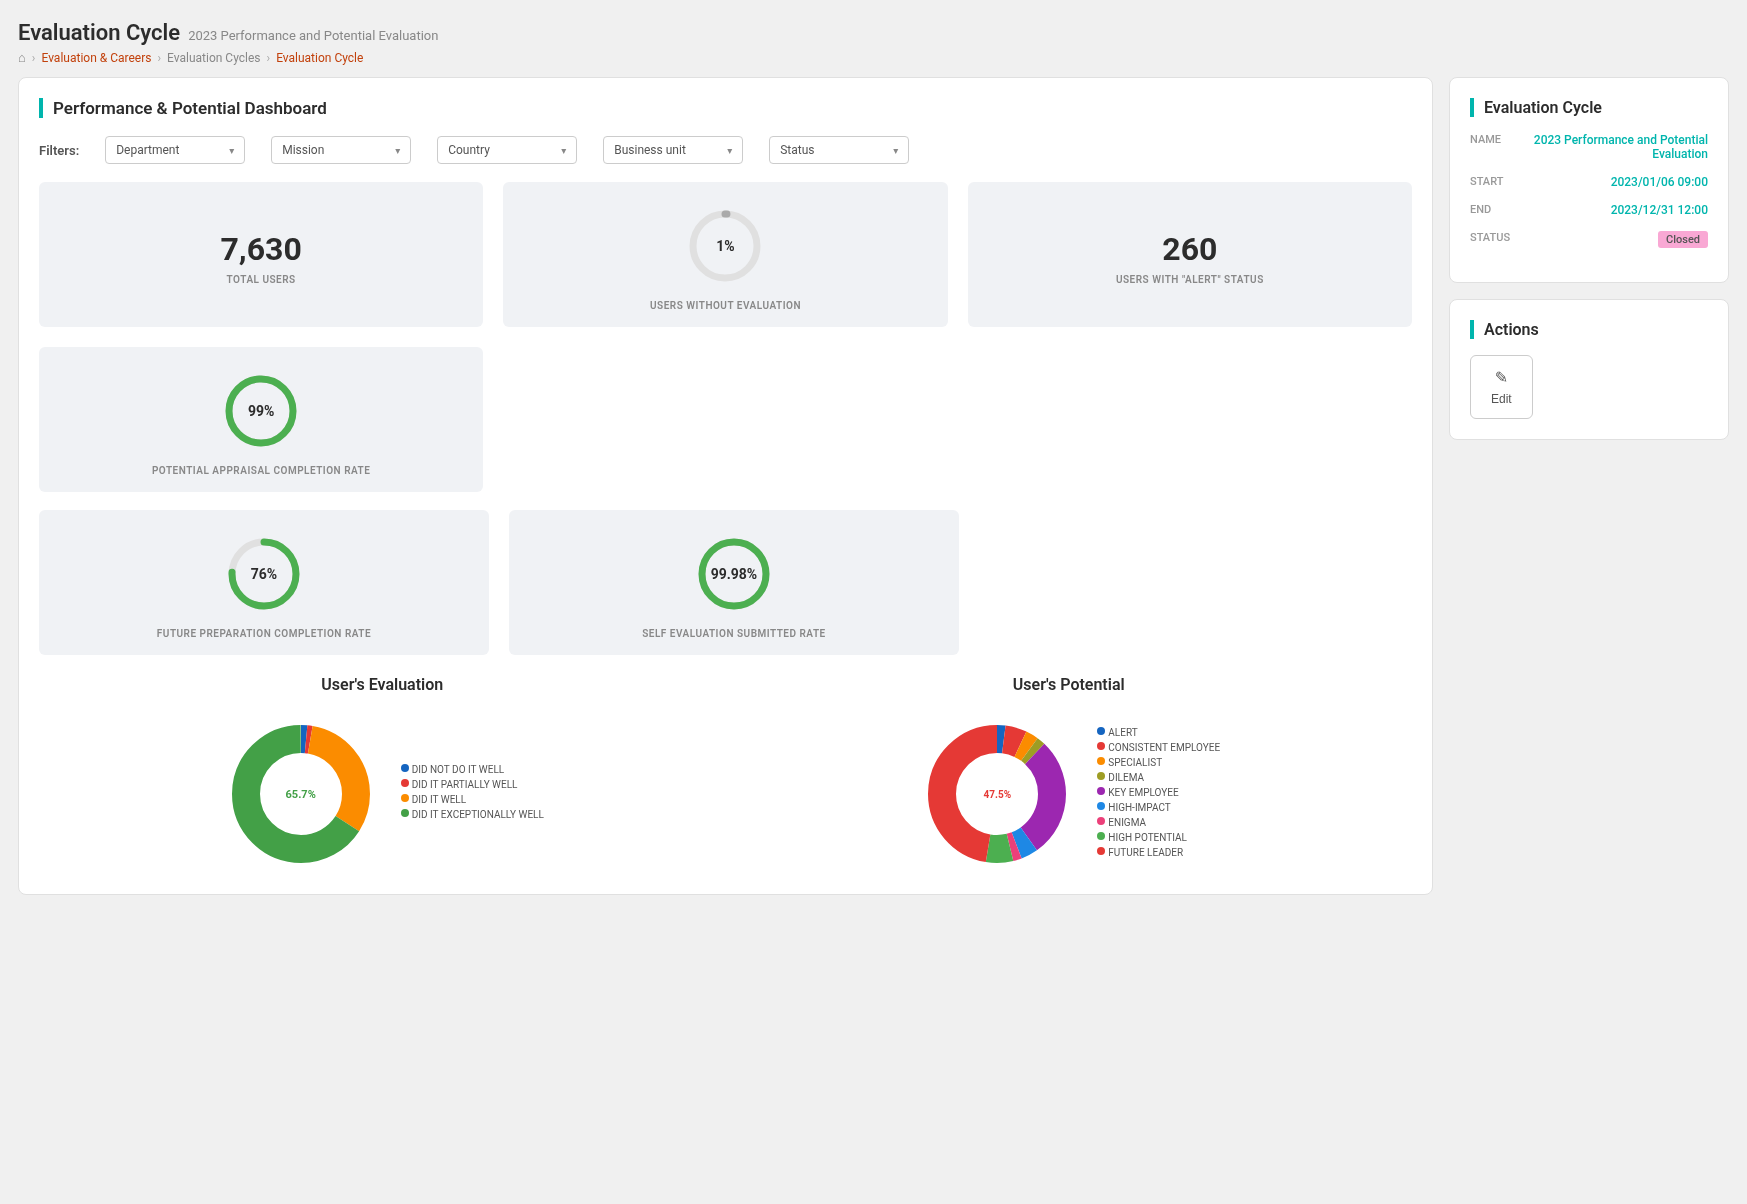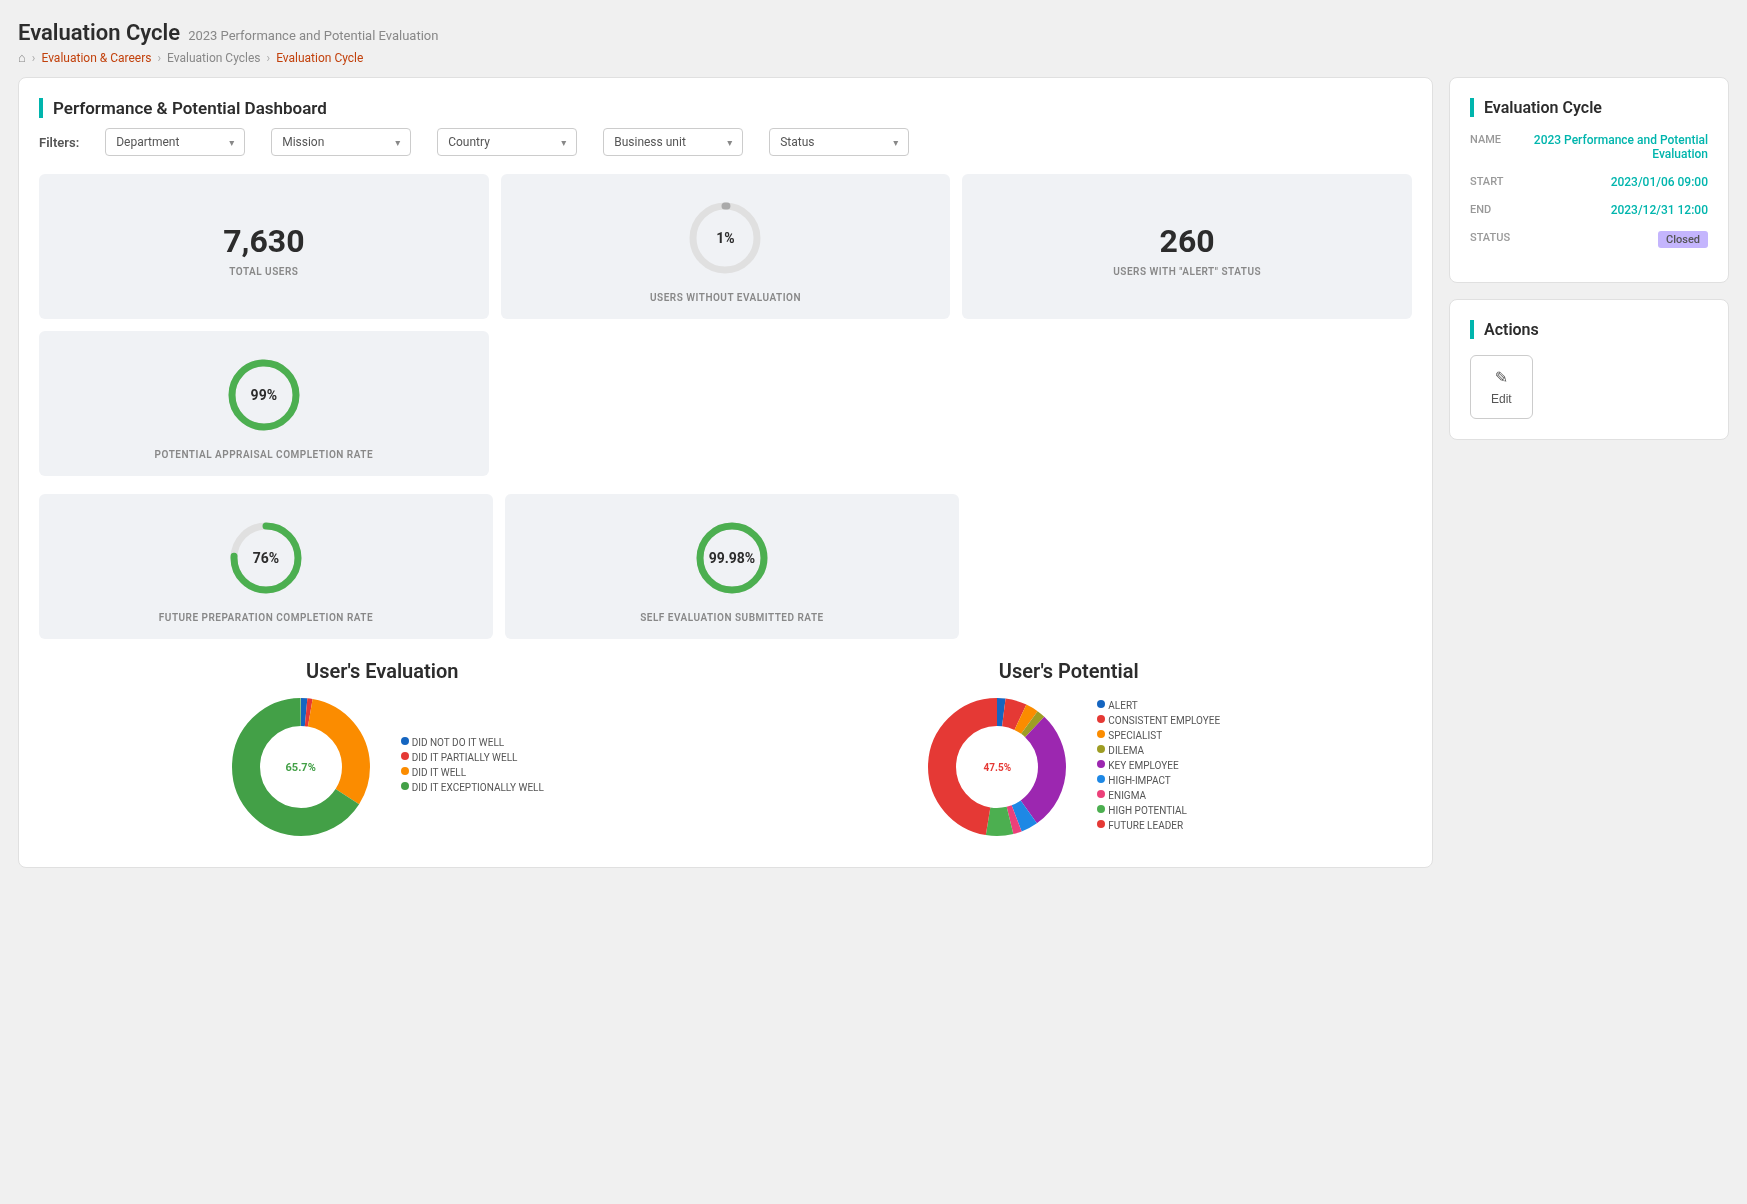--- a/index.html
+++ b/index.html
@@ -61,21 +61,21 @@
       padding: 20px;
       border: 1px solid #e0e0e0;
     }
 
     .panel-title {
       font-size: 17px;
       font-weight: 600;
       color: #2c2c2c;
       border-left: 4px solid #00b5ad;
       padding-left: 10px;
-      margin-bottom: 10px;
+      margin-bottom: 18px;
     }
 
     
     .filters-row {
       display: flex;
       align-items: center;
       gap: 26px;
       margin-bottom: 18px;
     }
     .filters-label {
@@ -96,21 +96,21 @@
       font-size: 12px;
       color: #555;
       gap: 20px;
     }
     .filter-select .chevron { color: #888; font-size: 10px; }
 
     
     .stats-grid {
       display: grid;
       grid-template-columns: repeat(3, 1fr);
-      gap: 12px;
+      gap: 20px;
       margin-bottom: 18px;
       border-radius: 10px;
     }
 
     .stat-card {
       background: #f0f2f5;
       border-radius: 6px;
       padding: 24px 16px 16px;
       text-align: center;
       display: flex;
@@ -158,24 +158,24 @@
     
     .charts-section {
       display: flex;
       gap: 0;
     }
     .chart-half {
       flex: 1;
       text-align: center;
     }
     .chart-title {
-      font-size: 20px;
+      font-size: 16px;
       font-weight: 600;
       color: #2c2c2c;
-      margin-bottom: 4px;
+      margin-bottom: 20px;
     }
     .chart-content {
       display: flex;
       align-items: center;
       justify-content: center;
       gap: 20px;
     }
     .donut-wrapper {
       position: relative;
       width: 160px;
@@ -252,21 +252,21 @@
       font-size: 11px;
       min-width: 55px;
     }
     .info-val {
       color: #00b5ad;
       font-weight: 500;
       text-align: right;
       font-size: 12px;
     }
     .info-val.closed {
-      background: #c4b5fd;
+      background: #f9a8d4;
       color: #555;
       padding: 2px 8px;
       border-radius: 3px;
       font-size: 11px;
     }
 
     .action-btn {
       border: 1px solid #ccc;
       border-radius: 6px;
       padding: 12px 20px;

